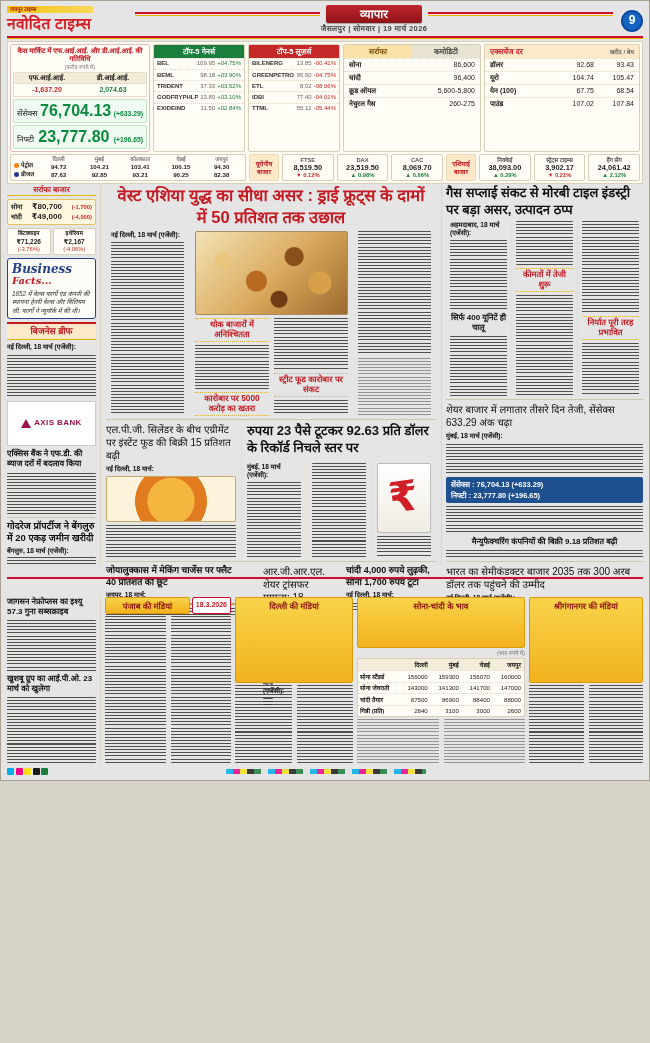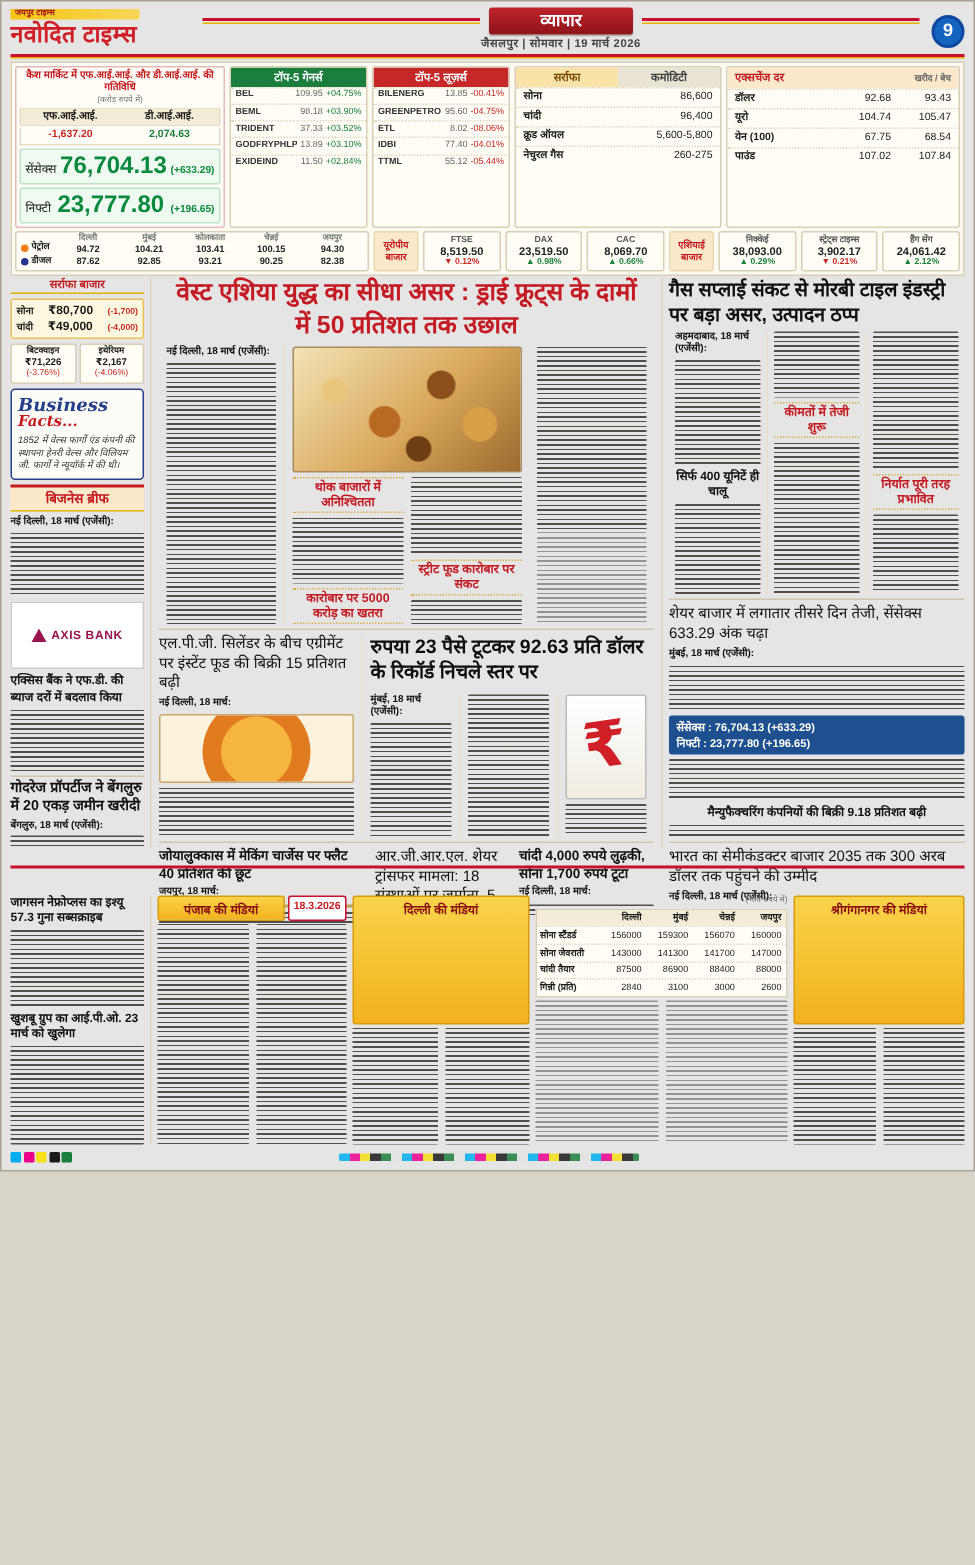--- a/index.html
+++ b/index.html
@@ -121,21 +121,21 @@
   .sub{color:#c41a22;font-size:8.3px;font-weight:bold;text-align:center;line-height:1.2;padding:1px 0;
        border-top:1px dotted #d9b24a;border-bottom:1px dotted #d9b24a}
   .photo-df{height:84px;border:1px solid #a88c5f;border-radius:2px;background:
     radial-gradient(circle at 18% 35%, #e8c77d 0 8px, transparent 9px),
     radial-gradient(circle at 40% 60%, #b96a22 0 10px, transparent 11px),
     radial-gradient(circle at 65% 30%, #8a4f1d 0 9px, transparent 10px),
     radial-gradient(circle at 82% 62%, #d9a04a 0 11px, transparent 12px),
     radial-gradient(circle at 55% 82%, #6f3d14 0 8px, transparent 9px),
     linear-gradient(135deg,#f3e3b5,#d9a85c 55%,#9c6a2e)}
   .mid-row2{height:184px;display:flex;gap:5px;border-bottom:1px solid #cfc6ae;padding:3px 0}
-  .mid-row3{flex:1;display:flex;gap:8px;padding-top:3px;min-height:0}
+  .mid-row3{flex:1;display:flex;gap:21px;padding-top:3px;min-height:0}
   .cell{display:flex;flex-direction:column;gap:3px;min-width:0}
   .cell+.cell{border-left:1px solid #e6dfcc;padding-left:5px}
   .w130{width:130px}.w96{width:96px}.grow{flex:1}
   .hl-m{font-size:13px;font-weight:bold;line-height:1.3;color:#101010}
   .hl-s{font-size:10px;font-weight:normal;line-height:1.3;color:#101010}
   .hl-xs{font-size:9px;font-weight:bold;line-height:1.3;color:#101010}
   .photo-rs{height:70px;border:1px solid #bbb;background:linear-gradient(180deg,#fff,#f0ece2);
             display:flex;align-items:center;justify-content:center;border-radius:2px}
   .photo-rs .rs{font-size:42px;font-weight:bold;color:#d01f26;transform:rotate(-8deg)}
   .photo-food{height:46px;border:1px solid #c9a86a;border-radius:2px;background:
@@ -612,20 +612,21 @@
 
     <div class="mcol m-dl">
       <div class="myhd">दिल्ली की मंडियां</div>
       <div class="gcols">
         <div class="gk"></div>
         <div class="gk"></div>
       </div>
     </div>
 
     <div class="mcol m-bl">
+      <div class="myhd">सोना-चांदी के भाव</div>
       <div class="mnote">(भाव रुपये में)</div>
       <div class="btable">
         <div class="btr bhead">
           <div class="btc1"></div>
           <div class="btc">दिल्ली</div>
           <div class="btc">मुंबई</div>
           <div class="btc">चेन्नई</div>
           <div class="btc">जयपुर</div>
         </div>
         <div class="btr">

